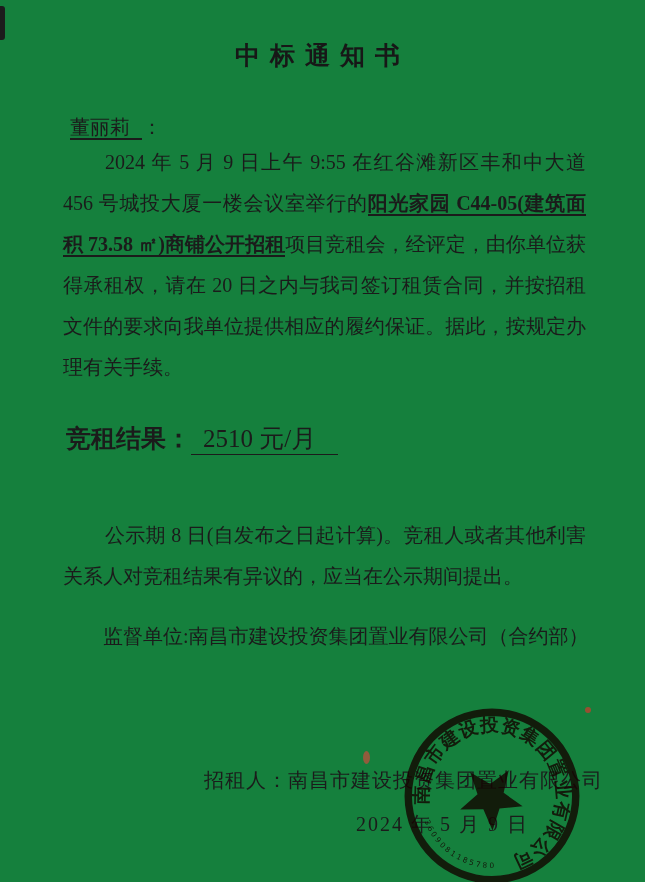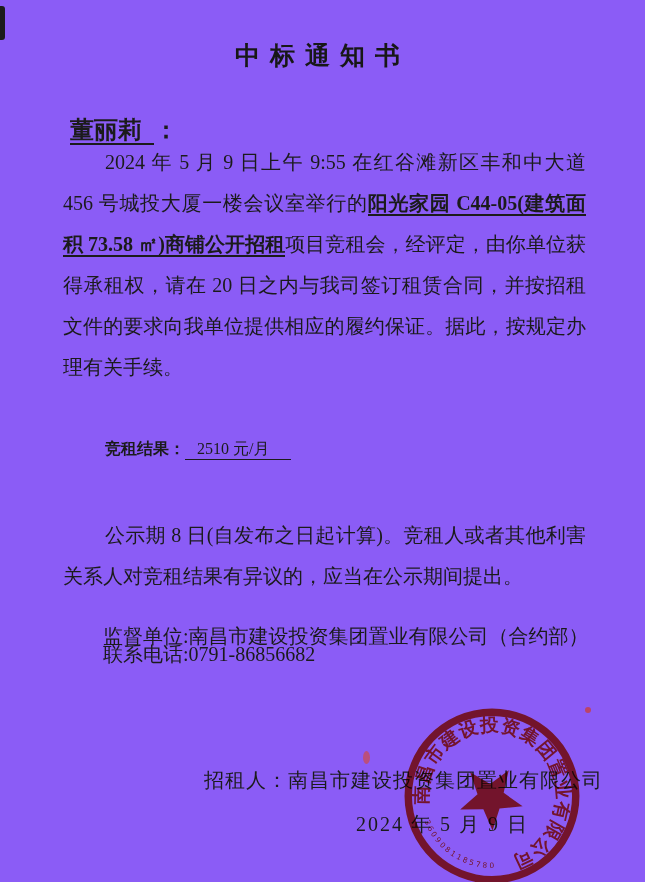--- a/index.html
+++ b/index.html
@@ -1,55 +1,54 @@
 <!DOCTYPE html>
 <html><head>
 <meta charset="utf-8">
 <style>
   html,body{margin:0;padding:0;background:#e8e8e6;}
   .page{
     position:relative;
     width:645px;height:882px;
     margin:0 auto;
-    background:#8b5cf6;
+    background:#15803d;
     overflow:hidden;
     font-family:"Liberation Serif","DejaVu Serif",serif;
     color:#1b1b1b;
   }
   .title{
     position:absolute;top:22px;left:0;right:0;
     text-align:center;
     font-size:25px;font-weight:600;
     letter-spacing:10px;
     color:#171717;
   }
   .recipient{
     position:absolute;top:114px;left:70px;
-    font-size:24px;font-weight:bold;
+    font-size:20px;font-weight:normal;
   }
   .recipient .rname{
     border-bottom:2px solid #1b1b1b;
     padding-right:12px;
   }
   .body-text{
     position:absolute;left:63px;width:523px;
     font-size:20px;line-height:41px;
     text-align:justify;
     margin:0;
   }
   .para1{top:142px;text-indent:42px;}
   .para2{top:515px;text-indent:42px;}
   .hl{
     font-weight:bold;
     border-bottom:2px solid #1b1b1b;
   }
   .result-line{
-    position:absolute;top:439px;left:66px;
-    font-size:16px;
-    margin-left:39px;
+    position:absolute;top:422px;left:66px;
+    font-size:25px;
   }
   .result-line .lbl{font-weight:bold;}
   .result-line .val{
     border-bottom:1.5px solid #1b1b1b;
     padding:0 22px 2px 12px;
   }
   .indent-line{
     position:absolute;left:103px;
     font-size:20px;
   }
@@ -91,21 +90,20 @@
     <span>2024 年 5 月 9 日上午 9:55 在红谷滩新区丰和中大道 456 号城投大厦一楼会议室举行的</span><span class="hl">阳光家园 C44-05(建筑面积 73.58 ㎡)商铺公开招租</span><span>项目竞租会，经评定，由你单位获得承租权，请在 20 日之内与我司签订租赁合同，并按招租文件的要求向我单位提供相应的履约保证。据此，按规定办理有关手续。</span>
   </p>
 
   <div class="result-line">
     <span class="lbl">竞租结果：</span><span class="val">2510 元/月</span>
   </div>
 
   <p class="body-text para2">公示期 8 日(自发布之日起计算)。竞租人或者其他利害关系人对竞租结果有异议的，应当在公示期间提出。</p>
 
   <div class="indent-line supervisor">监督单位:南昌市建设投资集团置业有限公司（合约部）</div>
-  <div class="indent-line phone">联系电话:0791-86856682</div>
 
   <div class="lessor">
     <span>招租人：</span><span>南昌市建设投资集团置业有限公司</span>
   </div>
 
   <div class="dateline">2024 年 5 月 9 日</div>
 
   <svg class="seal" viewBox="0 0 200 200" xmlns="http://www.w3.org/2000/svg">
     <g transform="rotate(33 100 100)" fill="#cf261b">
       <circle cx="100" cy="100" r="79" fill="none" stroke="#cf261b" stroke-width="7"></circle>

